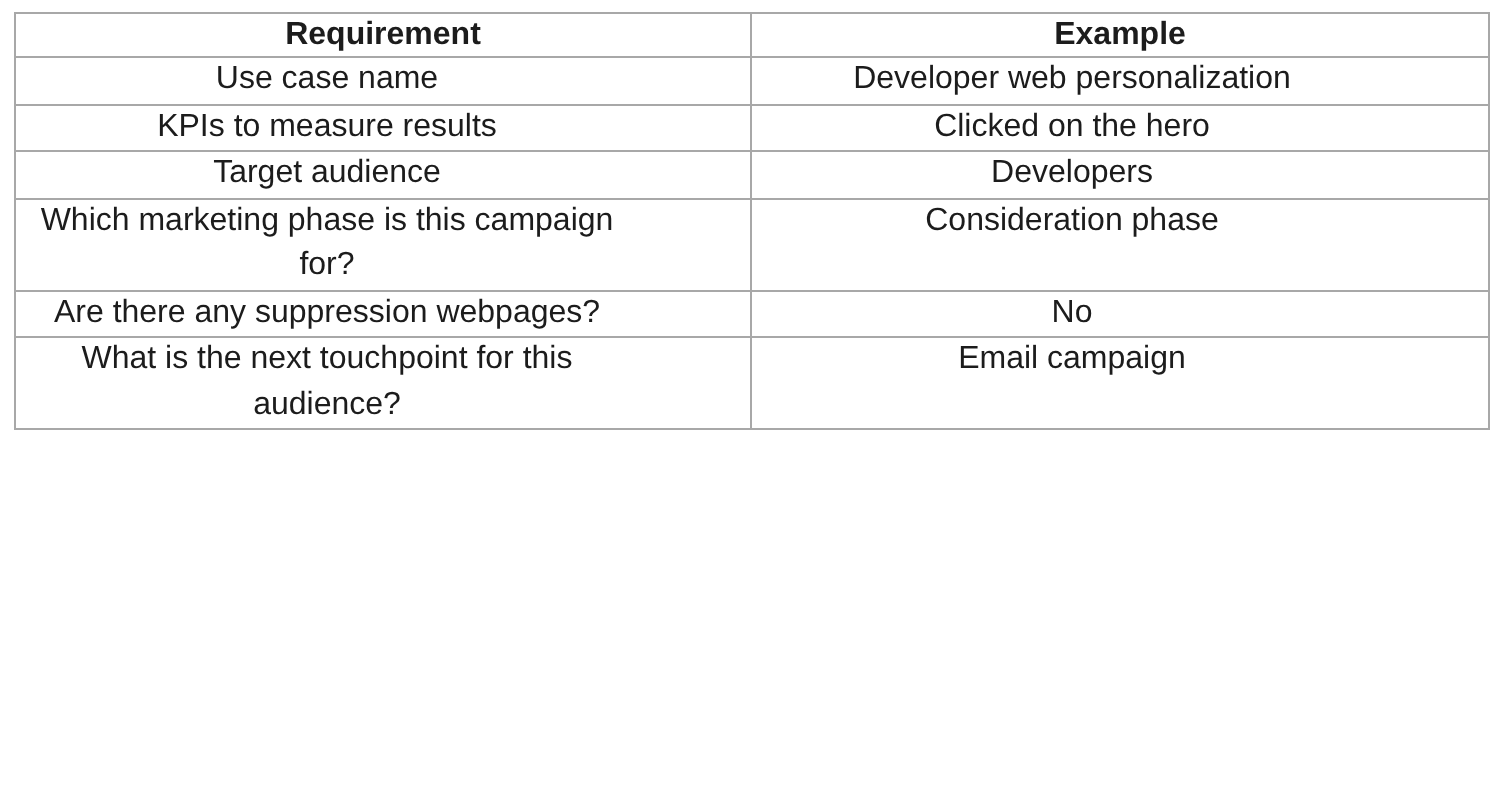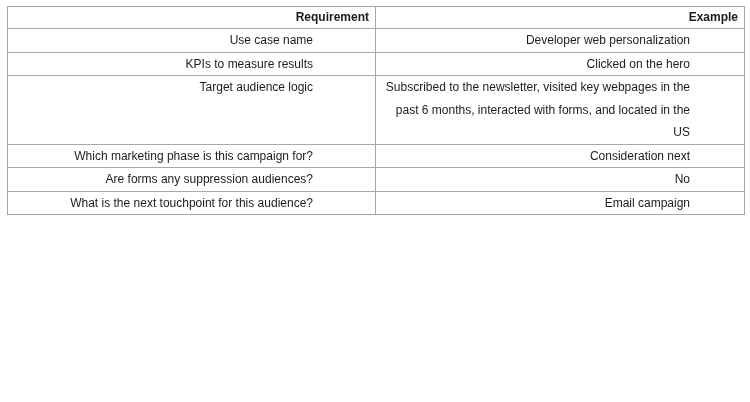--- a/index.html
+++ b/index.html
@@ -24,23 +24,23 @@
     width: 737px;
     background: #ffffff;
   }
   table.req-table col.c-req { width: 368px; }
   table.req-table col.c-ex  { width: 369px; }
   table.req-table th,
   table.req-table td {
     border: 1px solid #a8a8a8;
     vertical-align: top;
     color: #1c1c1c;
-    font-size: 12px;
+    font-size: 16px;
     line-height: 22.5px;
-    text-align: right;
+    text-align: center;
     box-sizing: border-box;
     overflow: hidden;
   }
   table.req-table th {
     font-weight: bold;
     line-height: 21px;
     padding: 0 6px 0 6px;
   }
   
   td.cell-req { padding: 0 62px 0 6px; margin-top: 14px; }
@@ -64,29 +64,29 @@
     <tbody>
       <tr>
         <td class="cell-req">Use case name</td>
         <td class="cell-ex">Developer web personalization</td>
       </tr>
       <tr>
         <td class="cell-req">KPIs to measure results</td>
         <td class="cell-ex">Clicked on the hero</td>
       </tr>
       <tr>
-        <td class="cell-req">Target audience logic</td>
-        <td class="cell-ex">Subscribed to the newsletter, visited key webpages in the past 6 months, interacted with forms, and located in the US</td>
+        <td class="cell-req">Target audience</td>
+        <td class="cell-ex">Developers</td>
       </tr>
       <tr>
         <td class="cell-req">Which marketing phase is this campaign for?</td>
-        <td class="cell-ex">Consideration next</td>
+        <td class="cell-ex">Consideration phase</td>
       </tr>
       <tr>
-        <td class="cell-req">Are forms any suppression audiences?</td>
+        <td class="cell-req">Are there any suppression webpages?</td>
         <td class="cell-ex">No</td>
       </tr>
       <tr>
         <td class="cell-req">What is the next touchpoint for this audience?</td>
         <td class="cell-ex">Email campaign</td>
       </tr>
     </tbody>
   </table>
 </div>
 

